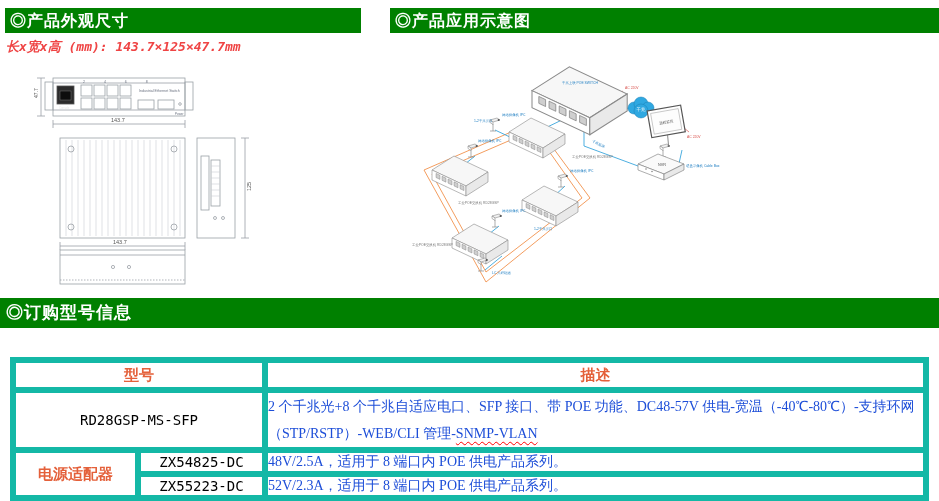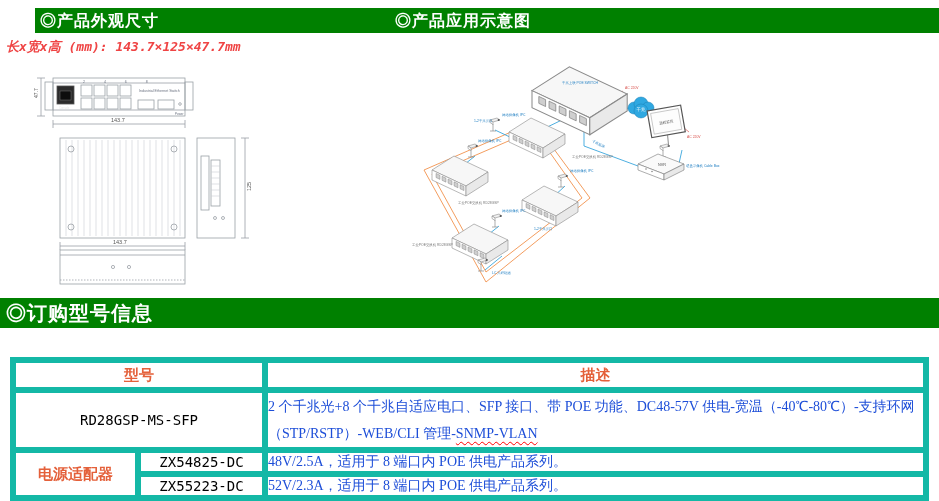--- a/index.html
+++ b/index.html
@@ -1,22 +1,22 @@
 <!DOCTYPE html>
 <html><head>
 <meta charset="utf-8">
 <style>
   html,body{margin:0;padding:0;background:#fff;}
   #page{position:relative;width:939px;height:501px;background:#fff;overflow:hidden;
         font-family:"Liberation Sans",sans-serif;}
   .greenbar{position:absolute;height:25px;background:#008000;color:#fff;font-weight:bold;
             font-size:16px;line-height:25px;padding-left:5px;box-sizing:border-box;letter-spacing:1px;}
-  #bar-appearance{left:5px;top:8px;width:356px;margin-left:30px;}
+  #bar-appearance{left:5px;top:8px;width:356px;}
   #bar-application{left:390px;top:8px;width:549px;}
-  #bar-ordering{left:0;top:298px;width:939px;height:30px;line-height:30px;font-size:20px;padding-left:6px;}
+  #bar-ordering{left:0;top:298px;width:939px;height:30px;line-height:30px;font-size:17px;padding-left:6px;}
   #dim-line{position:absolute;left:6px;top:38px;font-size:13px;font-weight:bold;color:#ef4444;
             font-family:"DejaVu Sans Mono","Liberation Sans",sans-serif;font-style:italic;}
   #drawing-svg{position:absolute;left:5px;top:60px;}
   #diagram-svg{position:absolute;left:394px;top:58px;}
   table.order{position:absolute;left:10px;top:357px;width:919px;border-collapse:collapse;
               table-layout:fixed;}
   table.order td{border:6px solid #14b8a6;padding:0;vertical-align:middle;}
   table.order{border:2px solid #000;}
   td.hdrcell{text-align:center;font-size:15px;font-weight:bold;color:#E4603A;}
   td.grpcell{text-align:center;font-size:15px;font-weight:bold;color:#E4603A;}

